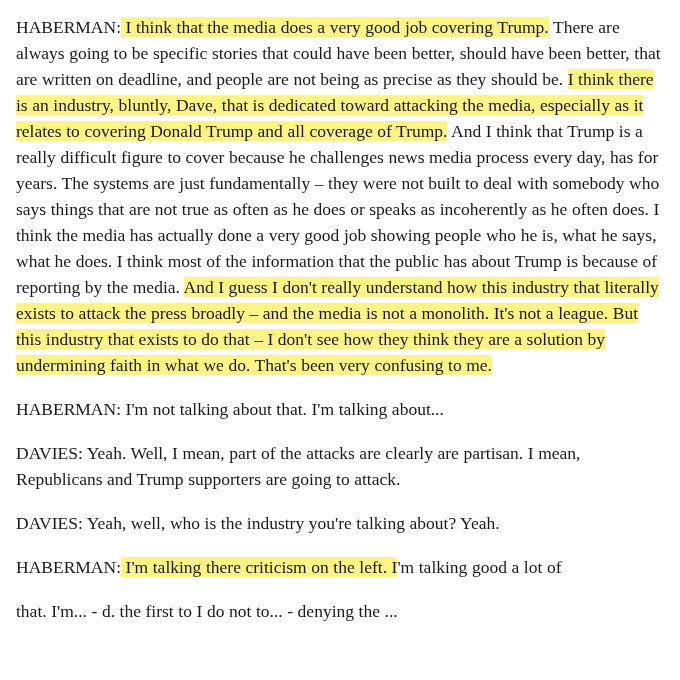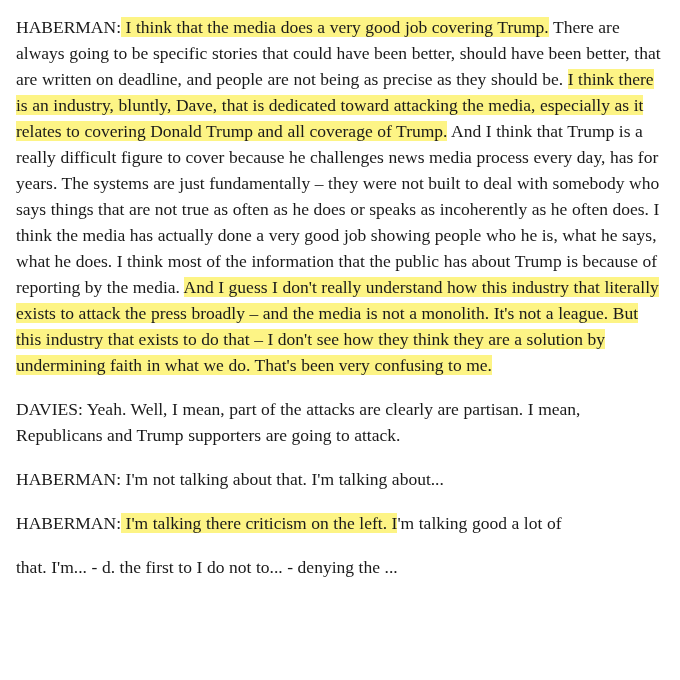--- a/index.html
+++ b/index.html
@@ -41,17 +41,18 @@
   }
   .seg {
     background: transparent;
   }
 </style>
 </head>
 <body>
 
 <div id="transcript">
     <p class="para"><span class="speaker">HABERMAN:</span><mark class="hl"> I think that the media does a very good job covering Trump.</mark><span class="seg"> There are always going to be specific stories that could have been better, should have been better, that are written on deadline, and people are not being as precise as they should be. </span><mark class="hl">I think there is an industry, bluntly, Dave, that is dedicated toward attacking the media, especially as it relates to covering Donald Trump and all coverage of Trump.</mark><span class="seg"> And I think that Trump is a really difficult figure to cover because he challenges news media process every day, has for years. The systems are just fundamentally – they were not built to deal with somebody who says things that are not true as often as he does or speaks as incoherently as he often does. I think the media has actually done a very good job showing people who he is, what he says, what he does. I think most of the information that the public has about Trump is because of reporting by the media. </span><mark class="hl">And I guess I don't really understand how this industry that literally exists to attack the press broadly – and the media is not a monolith. It's not a league. But this industry that exists to do that – I don't see how they think they are a solution by undermining faith in what we do. That's been very confusing to me.</mark></p>
+    <p class="para"><span class="speaker">HABERMAN:</span><span class="seg"> I'm not talking about that. I'm talking about...</span></p>
     <p class="para"><span class="speaker">DAVIES:</span><span class="seg"> Yeah. Well, I mean, part of the attacks are clearly are partisan. I mean, Republicans and Trump supporters are going to attack.</span></p>
-    <p class="para"><span class="speaker">HABERMAN:</span><span class="seg"> I'm not talking about that. I'm talking about...</span></p>
+    <p class="para"><span class="speaker">DAVIES:</span><span class="seg"> Yeah, well, who is the industry you're talking about? Yeah.</span></p>
     <p class="para"><span class="speaker">HABERMAN:</span><mark class="hl"> I'm talking there criticism on the left. I</mark><span class="seg">'m talking good a lot of</span></p>
     <p class="para"><span class="seg">that. I'm... - d. the first to I do not to... - denying the ...</span></p>
   </div>
 
 </body></html>

